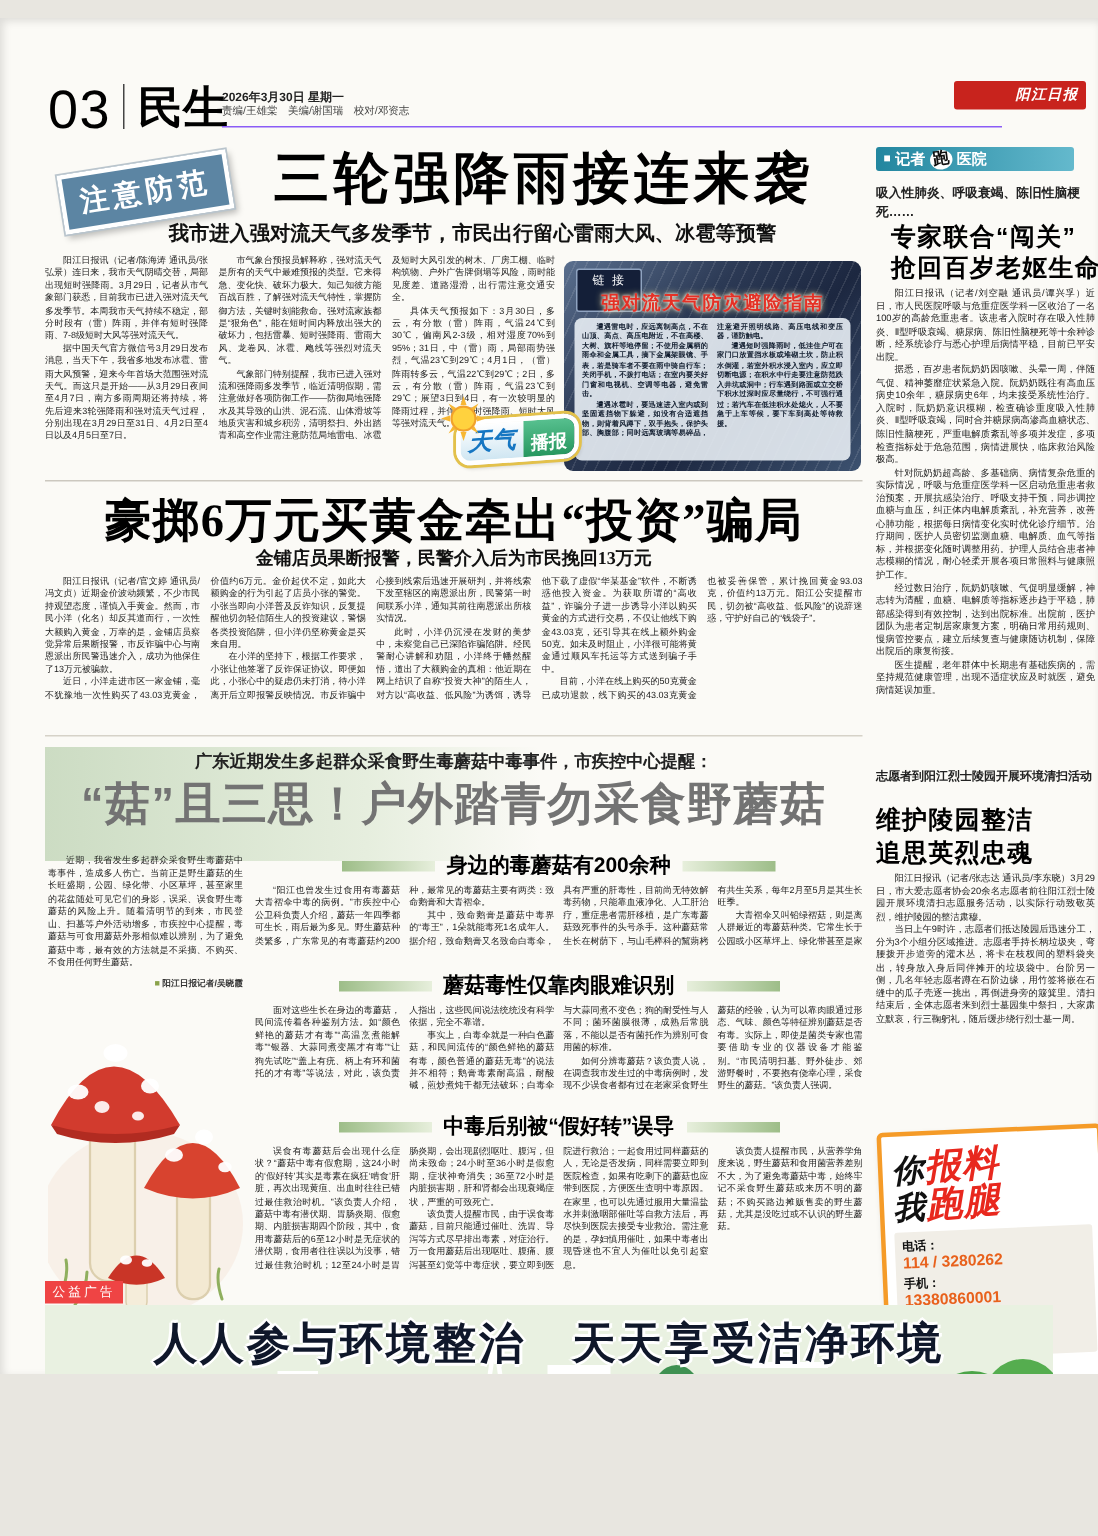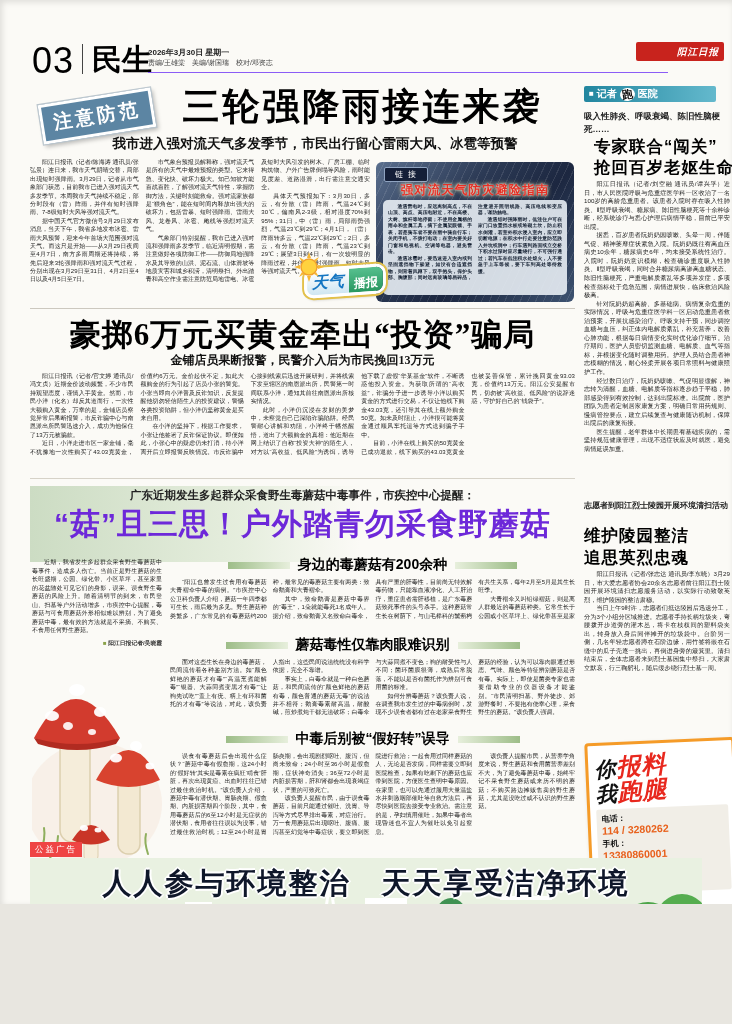--- a/index.html
+++ b/index.html
@@ -1,16 +1,16 @@
 <!DOCTYPE html>
 <html><head>
 <meta charset="utf-8">
 <style>
   html,body{margin:0;padding:0;background:#e8e6e0;}
-  .page{position:relative;width:732px;height:904px;margin:0 auto;background:#fbfaf6;
+  .page{position:relative;width:732px;height:904px;margin:12px auto;background:#fbfaf6;
         overflow:hidden;font-family:"Liberation Sans",sans-serif;color:#1c1c1c;
         box-shadow:inset 2px 2px 6px rgba(0,0,0,.12);}
   
   .hdr{position:absolute;left:30px;top:40px;width:696px;height:40px;}
   .hdr-num{position:absolute;left:2px;top:0;font-size:36px;font-weight:400;letter-spacing:1px;color:#000;}
   .hdr-div{position:absolute;left:52px;top:4px;width:1px;height:30px;background:#444;}
   .hdr-sec{position:absolute;left:62px;top:0;font-size:30px;font-weight:900;color:#000;}
   .hdr-dates{position:absolute;left:118px;top:7px;width:520px;border-bottom:1px solid #8b5cf6;padding-bottom:4px;}
   .hdr-date{font-size:8px;font-weight:700;color:#222;line-height:1.4;}
   .hdr-staff{font-size:7px;color:#444;line-height:1.4;}
@@ -28,21 +28,21 @@
               font-size:13.5px;font-weight:800;color:#111;}
   .a1-body{position:absolute;left:30px;top:158px;width:340px;height:148px;overflow:hidden;
            column-count:3;column-gap:7px;font-size:6px;line-height:1.4;text-align:justify;}
   .bodytxt p{margin:0;text-indent:2em;}
   
   .guide{position:absolute;left:376px;top:162px;width:198px;height:140px;border-radius:6px;
          overflow:hidden;background:linear-gradient(135deg,#5a6f8e 0%,#2c3a55 35%,#1c2740 60%,#3d5270 100%);}
   .guide::before{content:"";position:absolute;inset:0;
          background:repeating-linear-gradient(115deg,rgba(255,255,255,.10) 0 1px,transparent 1px 7px);}
   .guide-tab{position:absolute;left:8px;top:5px;background:#141f38;border:1px solid #8fa3c0;
-             color:#fff;font-size:8px;letter-spacing:5px;padding:1px 6px 1px 10px;border-radius:2px;}
+             color:#fff;font-size:8px;letter-spacing:5px;padding:1px 6px 15px 10px;border-radius:2px;}
   .guide-title{position:absolute;left:0;top:20px;width:100%;text-align:center;font-size:12.5px;
                font-weight:900;color:#e53126;letter-spacing:1px;
                text-shadow:0 0 2px #fff,0 0 5px #ffe9a0;}
   .guide-panel{position:absolute;left:7px;right:7px;top:38px;bottom:7px;border-radius:5px;
                background:rgba(228,234,241,.92);padding:4px 5px;overflow:hidden;
                column-count:2;column-gap:6px;font-size:4.8px;line-height:1.35;color:#101c2e;
                font-weight:700;text-align:justify;}
   
   .wbadge{position:absolute;left:296px;top:258px;width:100px;height:46px;}
   .wb-pill{position:absolute;left:8px;top:8px;display:flex;align-items:stretch;
@@ -63,21 +63,21 @@
   .a2-body{position:absolute;left:30px;top:372px;width:545px;height:100px;overflow:hidden;
            column-count:5;column-gap:7px;font-size:6px;line-height:1.4;text-align:justify;}
   
   .a3{position:absolute;left:30px;top:478px;width:545px;height:360px;}
   .a3-rule{position:absolute;left:0;top:0;width:545px;border-top:1px solid #d6d2c8;}
   .a3-green{position:absolute;left:0;top:8px;width:330px;height:76px;
             background:linear-gradient(to right,#ccdcc3,#e6eede 65%,rgba(230,238,222,0));}
   .a3-kicker{position:absolute;left:0;top:10px;width:545px;text-align:center;
              font-size:11.5px;font-weight:800;color:#222;}
   .a3-headline{position:absolute;left:0;top:26px;width:545px;text-align:center;
-               font-size:30px;font-weight:900;letter-spacing:1px;color:#6d28d9;}
+               font-size:30px;font-weight:900;letter-spacing:1px;color:#737373;}
   .a3-left{position:absolute;left:2px;top:80px;width:130px;}
   .a3-intro{font-size:6px;line-height:1.42;text-align:justify;}
   .a3-intro p{margin:0;text-indent:2em;}
   .a3-credit{margin-top:4px;text-align:right;font-size:5.8px;font-weight:700;color:#333;}
   .a3-credit .sq{color:#8aa24a;font-size:6px;}
   .a3-mushrooms{margin-top:6px;}
   .a3-right{position:absolute;left:140px;top:78px;width:405px;}
   .sec-head{display:flex;align-items:center;justify-content:center;gap:8px;margin:0;}
   .sec-head .bar{height:7px;width:62px;background:linear-gradient(to right,#9dbd88,#e7efdc);}
   .sec-head .bar.rev{background:linear-gradient(to left,#9dbd88,#e7efdc);}

